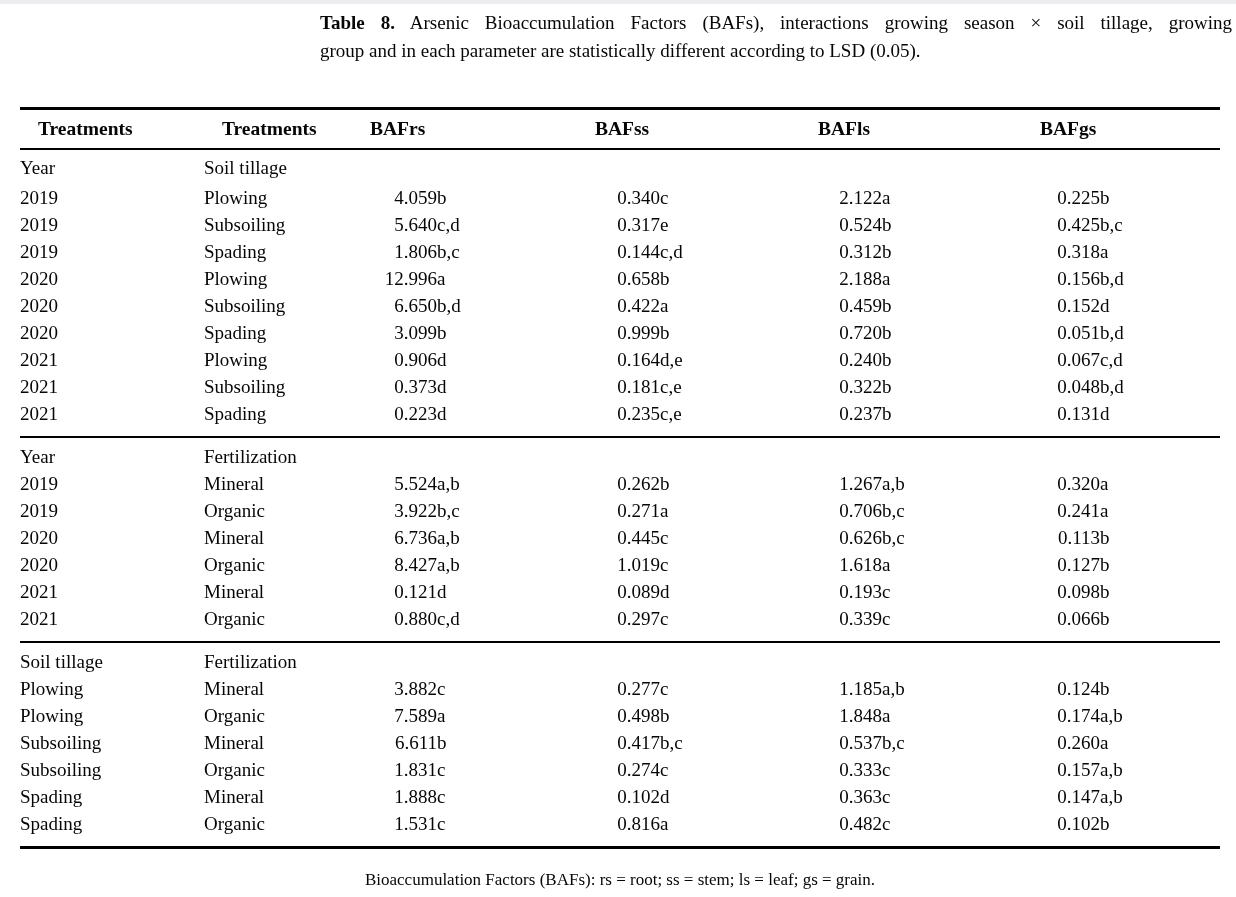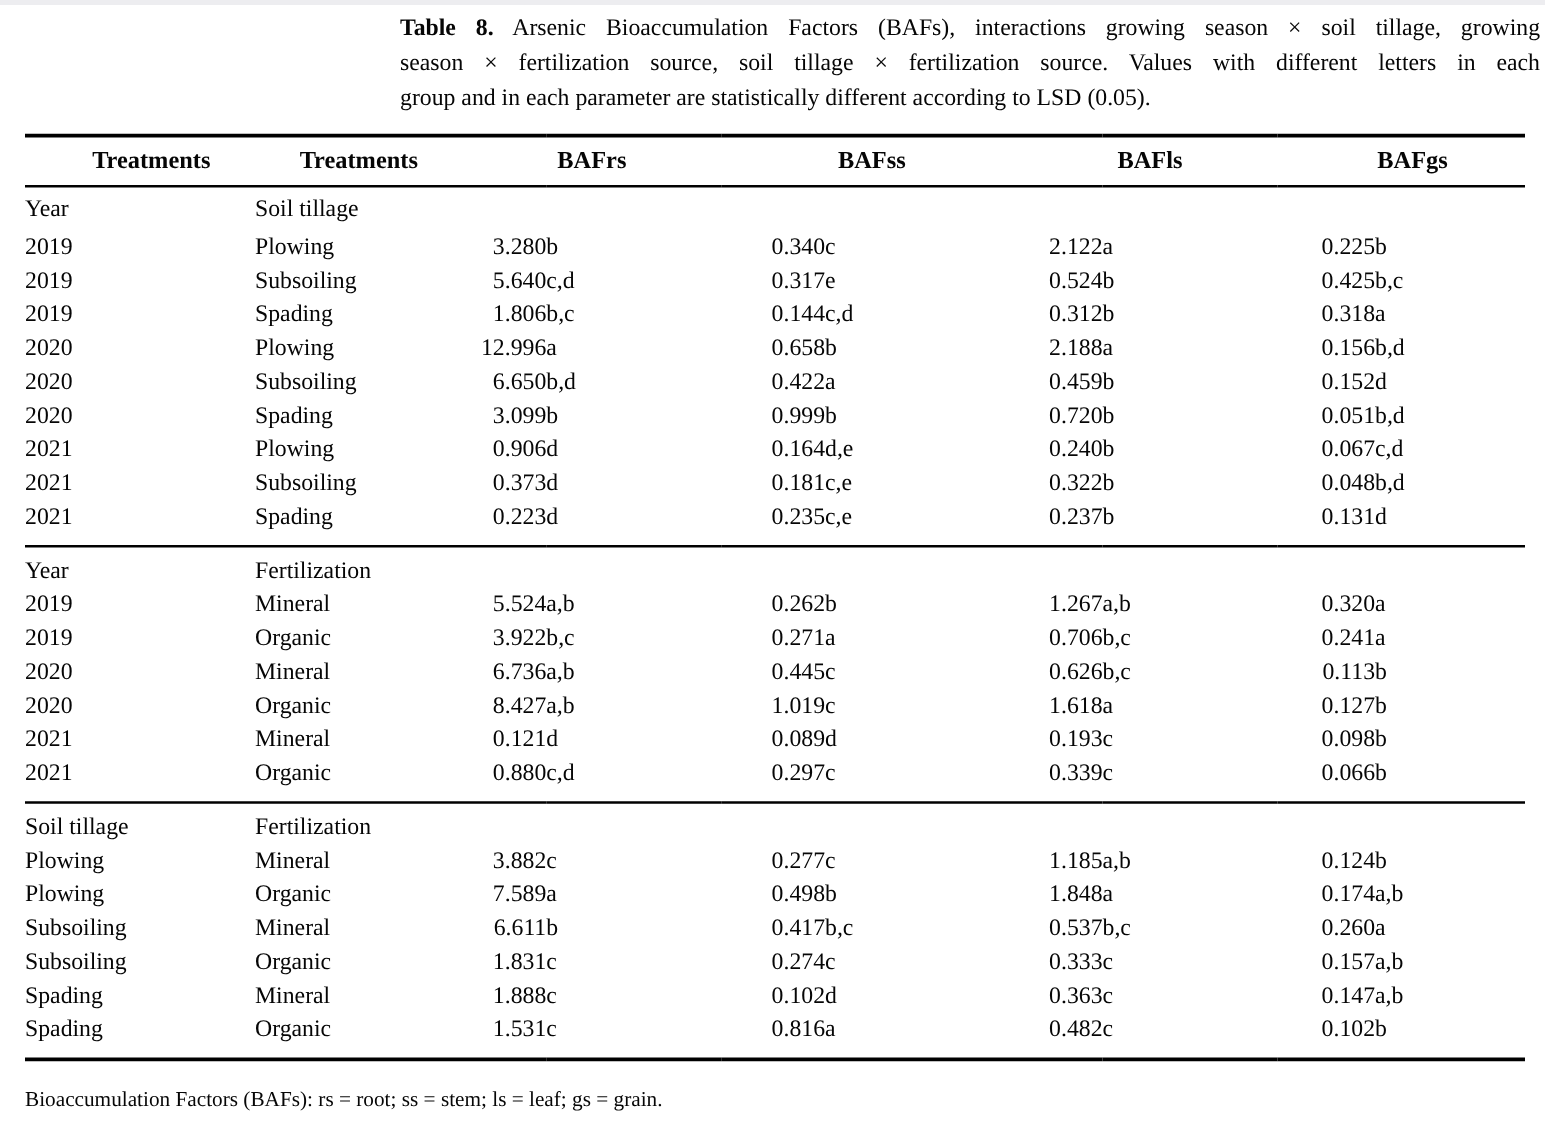--- a/index.html
+++ b/index.html
@@ -43,21 +43,21 @@
     width: 1200px;
     border-collapse: collapse;
     table-layout: fixed;
     border-top: 3px solid #000;
     border-bottom: 3px solid #000;
     font-size: 19px;
   }
   table.baf thead th {
     border-bottom: 2px solid #000;
     font-weight: 700;
-    text-align: center;
+    text-align: left;
     padding: 7px 0 7px 18px;
     font-size: 19.5px;
     line-height: 24px;
   }
   table.baf td {
     padding: 0;
     line-height: 27px;
     vertical-align: middle;
     overflow: hidden;
     white-space: nowrap;
@@ -73,33 +73,32 @@
     padding-bottom: 3px;
   }
   td.pre { white-space: pre-line; line-height: 26px; }
   tr.last-row td { padding-bottom: 9px; }
   
   .footnote {
     position: absolute;
     top: 868px;
     left: 20px;
     width: 1200px;
-    text-align: left;
+    text-align: center;
     font-size: 17px;
     line-height: 24px;
   }
 </style>
 </head>
 <body>
 
 <div class="top-strip"></div>
 
 <div class="caption">
   <div class="cap-line just"><span class="cap-label">Table 8.</span> <span>Arsenic Bioaccumulation Factors (BAFs), interactions growing season × soil tillage, growing</span></div>
-  <div class="cap-line just">season × fertilization source, soil tillage × fertilization source. Values with different letters in each</div>
   <div class="cap-line">group and in each parameter are statistically different according to LSD (0.05).</div>
 </div>
 
 <table class="baf">
   <colgroup>
     <col style="width:184px">
       <col style="width:148px">
     <col style="width:85px">
       <col style="width:140px">
     <col style="width:83px">
@@ -122,21 +121,21 @@
 <tbody class="first">
       <tr class="group-row">
         <td class="c1">Year</td>
         <td class="c2 pre">Soil
 tillage</td>
         <td colspan="8"></td>
       </tr>
       <tr>
         <td class="c1">2019</td>
         <td class="c2">Plowing</td>
-        <td class="num">3.280</td>
+        <td class="num">4.059</td>
         <td class="let">b</td>
         <td class="num">0.340</td>
         <td class="let">c</td>
         <td class="num">2.122</td>
         <td class="let">a</td>
         <td class="num">0.225</td>
         <td class="let2">b</td>
       </tr>
       <tr>
         <td class="c1">2019</td>

